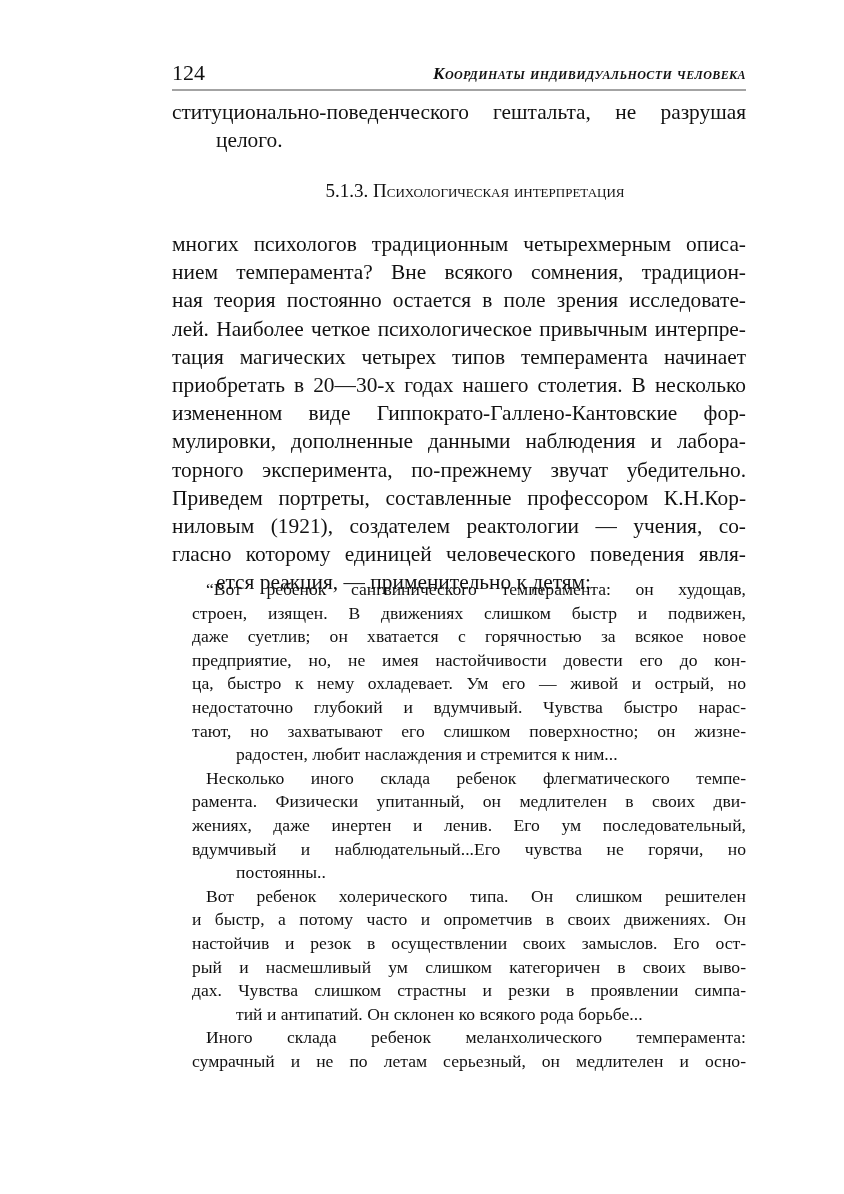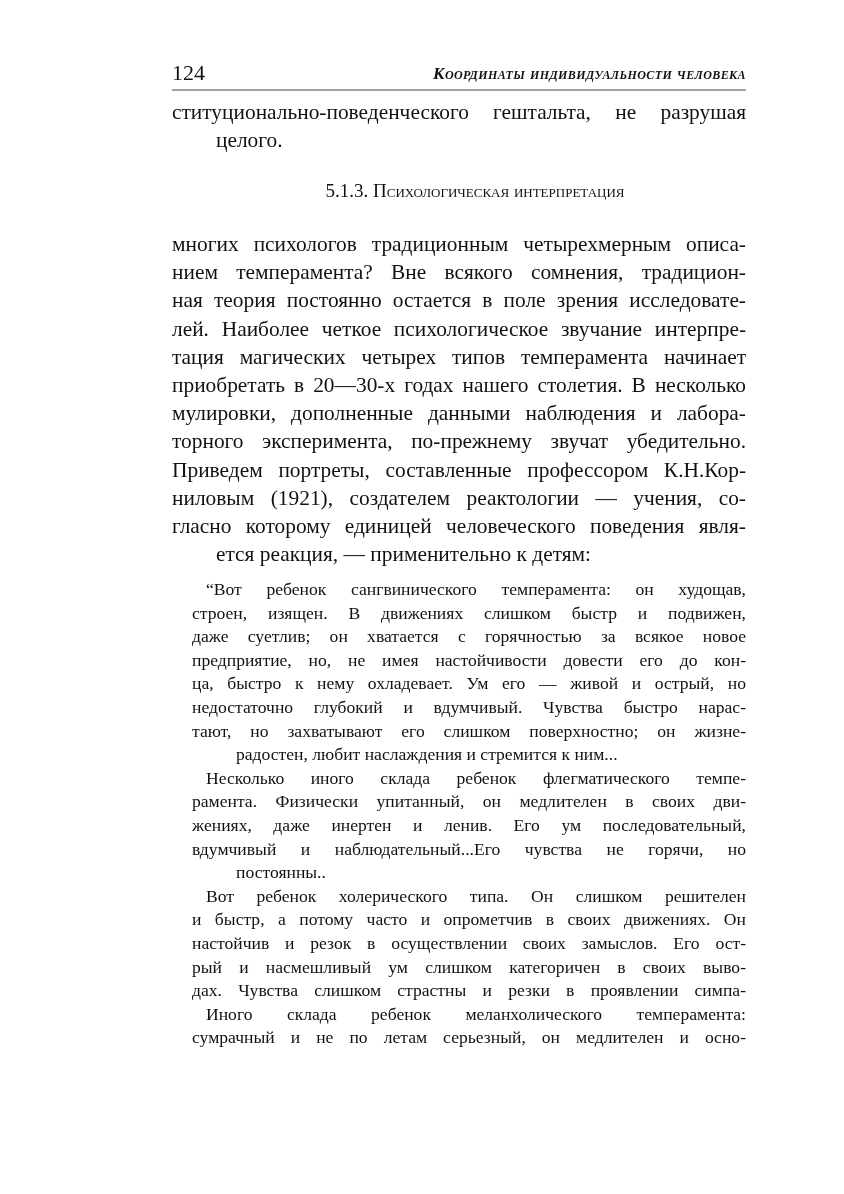--- a/index.html
+++ b/index.html
@@ -47,23 +47,24 @@
 </div>
 
 <div class="heading">
   <div>5.1.3. Психологическая интерпретация</div>
 </div>
 
 <div class="body-text" style="top:230px;">
   <span class="line">многих психологов традиционным четырехмерным описа-</span>
   <span class="line">нием темперамента? Вне всякого сомнения, традицион-</span>
   <span class="line">ная теория постоянно остается в поле зрения исследовате-</span>
-  <span class="line">лей. Наиболее четкое психологическое звучание интерпре-</span>
+  <span class="line">лей. Наиболее четкое психологическое привычным интерпре-</span>
   <span class="line">тация магических четырех типов темперамента начинает</span>
   <span class="line">приобретать в 20—30-х годах нашего столетия. В несколько</span>
+  <span class="line">измененном виде Гиппократо-Галлено-Кантовские фор-</span>
   <span class="line">мулировки, дополненные данными наблюдения и лабора-</span>
   <span class="line">торного эксперимента, по-прежнему звучат убедительно.</span>
   <span class="line">Приведем портреты, составленные профессором К.Н.Кор-</span>
   <span class="line">ниловым (1921), создателем реактологии — учения, со-</span>
   <span class="line">гласно которому единицей человеческого поведения явля-</span>
   <span class="line last">ется реакция, — применительно к детям:</span>
 </div>
 
 <div class="quote" style="top:578px;">
   <div>
@@ -82,18 +83,19 @@
     <span class="line">жениях, даже инертен и ленив. Его ум последовательный,</span>
     <span class="line">вдумчивый и наблюдательный...Его чувства не горячи, но</span>
     <span class="line last">постоянны..</span>
   </div>
   <div>
     <span class="line qindent">Вот ребенок холерического типа. Он слишком решителен</span>
     <span class="line">и быстр, а потому часто и опрометчив в своих движениях. Он</span>
     <span class="line">настойчив и резок в осуществлении своих замыслов. Его ост-</span>
     <span class="line">рый и насмешливый ум слишком категоричен в своих выво-</span>
     <span class="line">дах. Чувства слишком страстны и резки в проявлении симпа-</span>
+    <span class="line last">тий и антипатий. Он склонен ко всякого рода борьбе...</span>
   </div>
   <div>
     <span class="line qindent">Иного склада ребенок меланхолического темперамента:</span>
     <span class="line">сумрачный и не по летам серьезный, он медлителен и осно-</span>
   </div>
 </div>
 
 </body></html>

